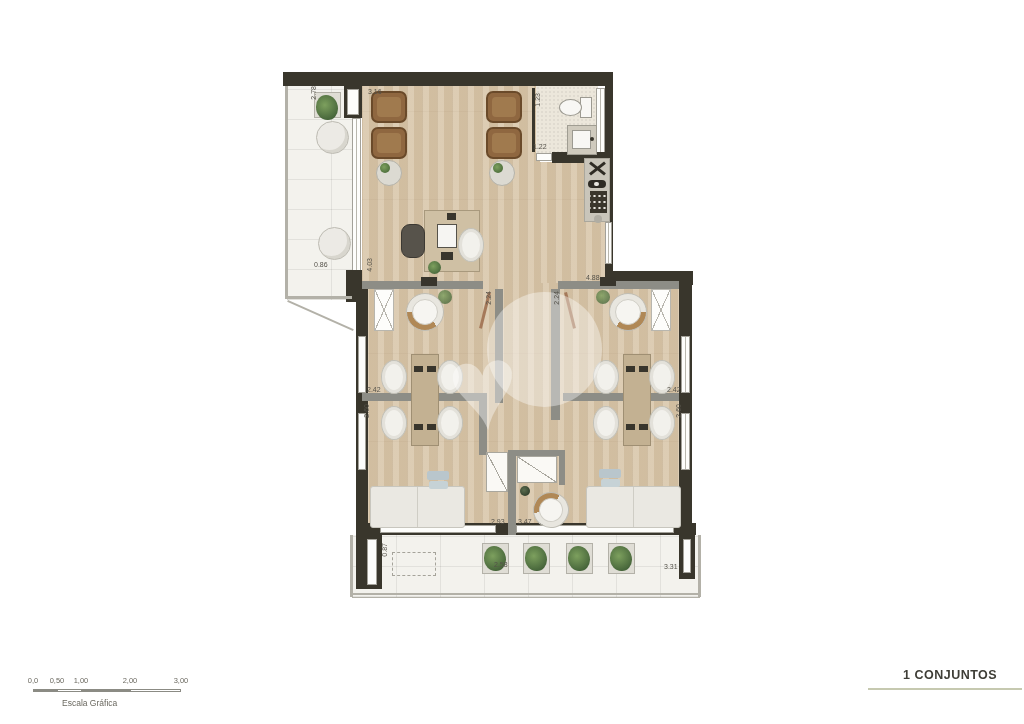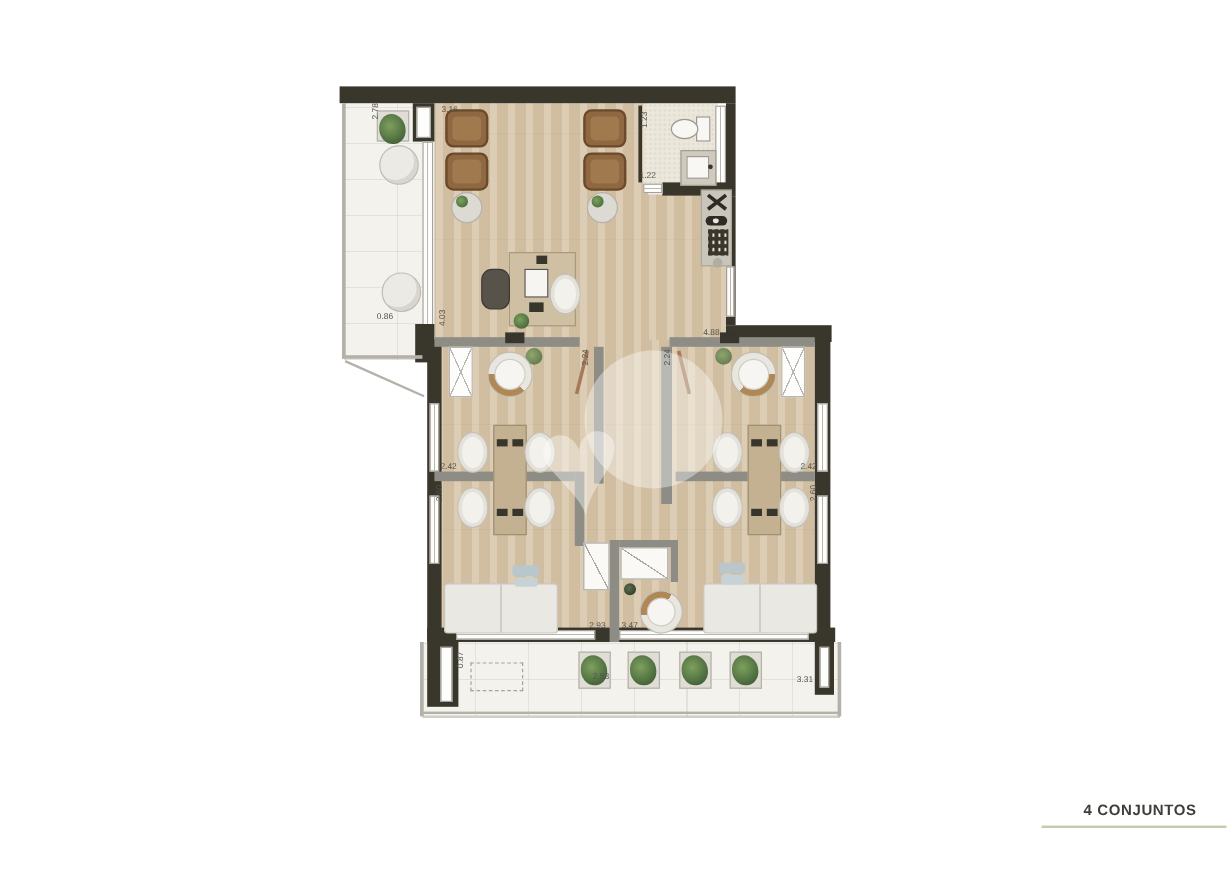--- a/index.html
+++ b/index.html
@@ -264,17 +264,29 @@
   <span class="dim" style="left:367px;top:386px;">2.42</span>
   <span class="dim" style="left:667px;top:386px;">2.42</span>
   <span class="dim v" style="left:363px;top:404px;">2.60</span>
   <span class="dim v" style="left:675px;top:404px;">2.60</span>
   <span class="dim" style="left:491px;top:518px;">2.93</span>
   <span class="dim" style="left:518px;top:518px;">3.47</span>
   <span class="dim v" style="left:381px;top:543px;">0.87</span>
   <span class="dim" style="left:494px;top:561px;">2.58</span>
   <span class="dim" style="left:664px;top:563px;">3.31</span>
 
-
-  <span class="plan-title" style="left:903px;top:668px;">4 CONJUNTOS</span>
+  <div class="abs" style="left:0;top:660px;width:260px;height:60px;">
+    <span class="tick" style="left:33px;top:16px;">0,0</span>
+    <span class="tick" style="left:57px;top:16px;">0,50</span>
+    <span class="tick" style="left:81px;top:16px;">1,00</span>
+    <span class="tick" style="left:130px;top:16px;">2,00</span>
+    <span class="tick" style="left:181px;top:16px;">3,00</span>
+    <div class="sbar-seg" style="left:33px;top:29px;width:25px;background:#8b8b84;"></div>
+    <div class="sbar-seg" style="left:57px;top:29px;width:25px;background:#fff;"></div>
+    <div class="sbar-seg" style="left:81px;top:29px;width:50px;background:#8b8b84;"></div>
+    <div class="sbar-seg" style="left:130px;top:29px;width:51px;background:#fff;"></div>
+    <span class="scale-label" style="left:62px;top:38px;">Escala Gráfica</span>
+  </div>
+
+  <span class="plan-title" style="left:903px;top:668px;">1 CONJUNTOS</span>
   <div class="title-rule" style="left:868px;top:688px;width:154px;"></div>
 
 </div>
 
 </body></html>

